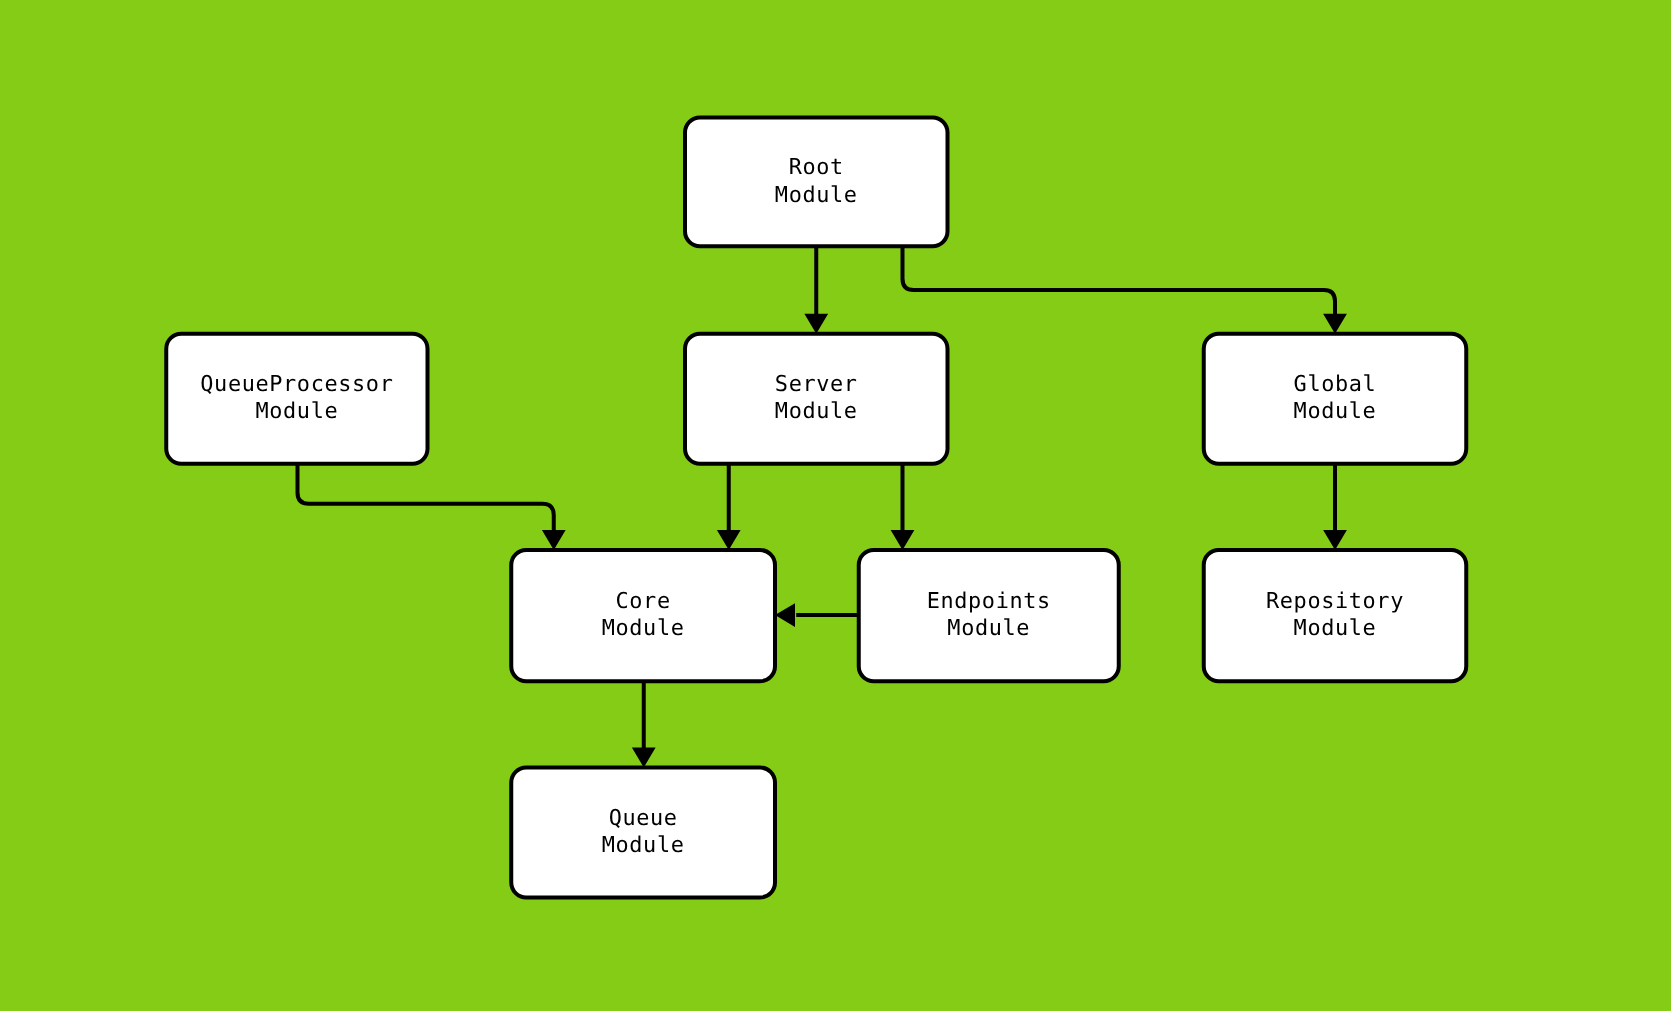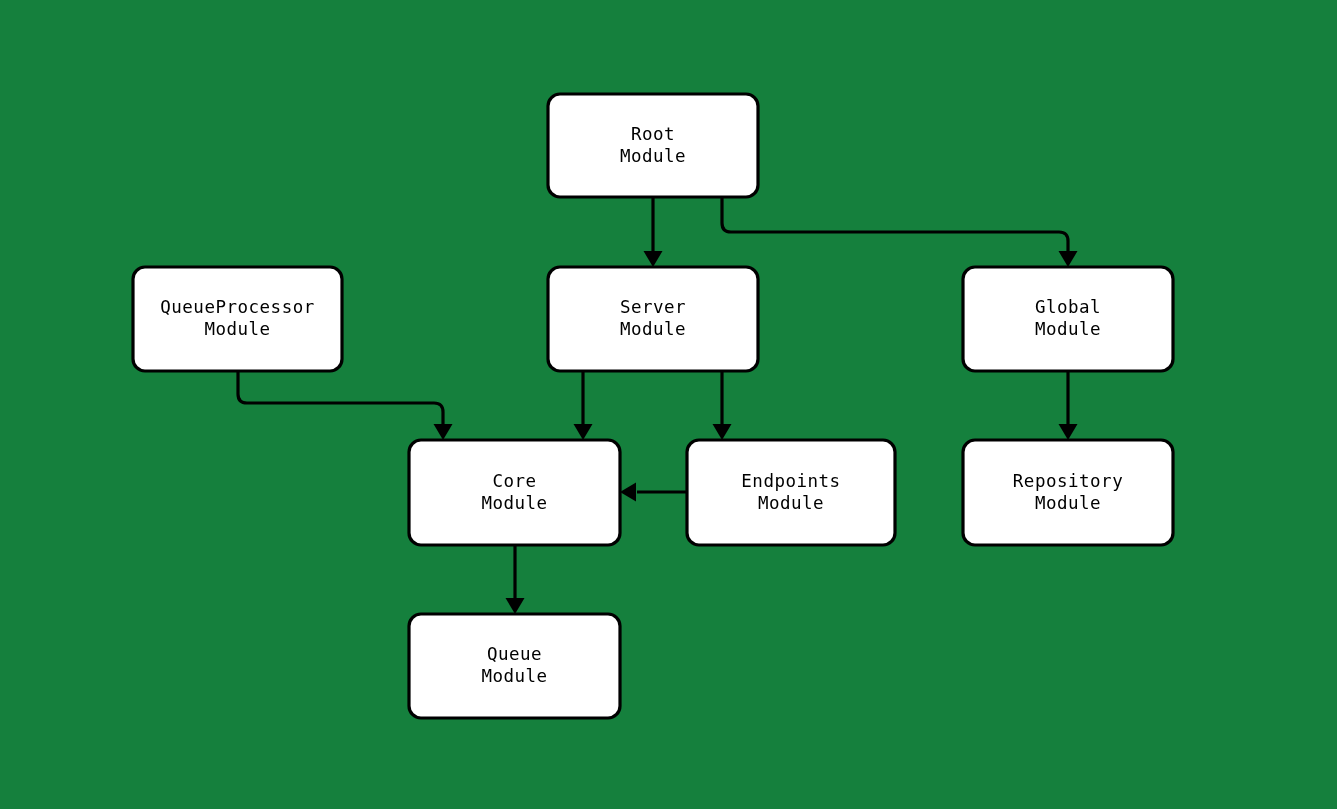--- a/index.html
+++ b/index.html
@@ -11,21 +11,21 @@
   body {
     width: 1337px;
     height: 809px;
     font-family: "DejaVu Sans Mono", "Liberation Mono", monospace;
     overflow: hidden;
   }
   #diagram-root {
     position: relative;
     width: 1337px;
     height: 809px;
-    background: #15803d;
+    background: #84cc16;
   }
   svg#graph {
     display: block;
     width: 1337px;
     height: 809px;
   }
   .node-box {
     fill: #ffffff;
     stroke: #000000;
     stroke-width: 3.2;

